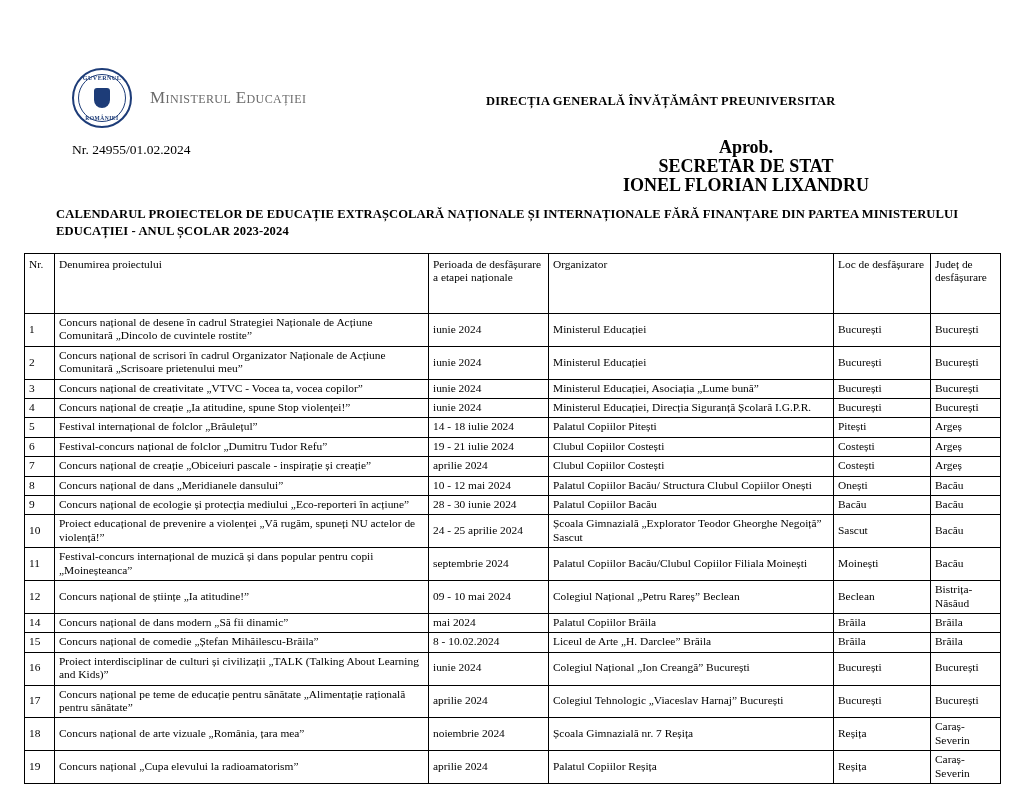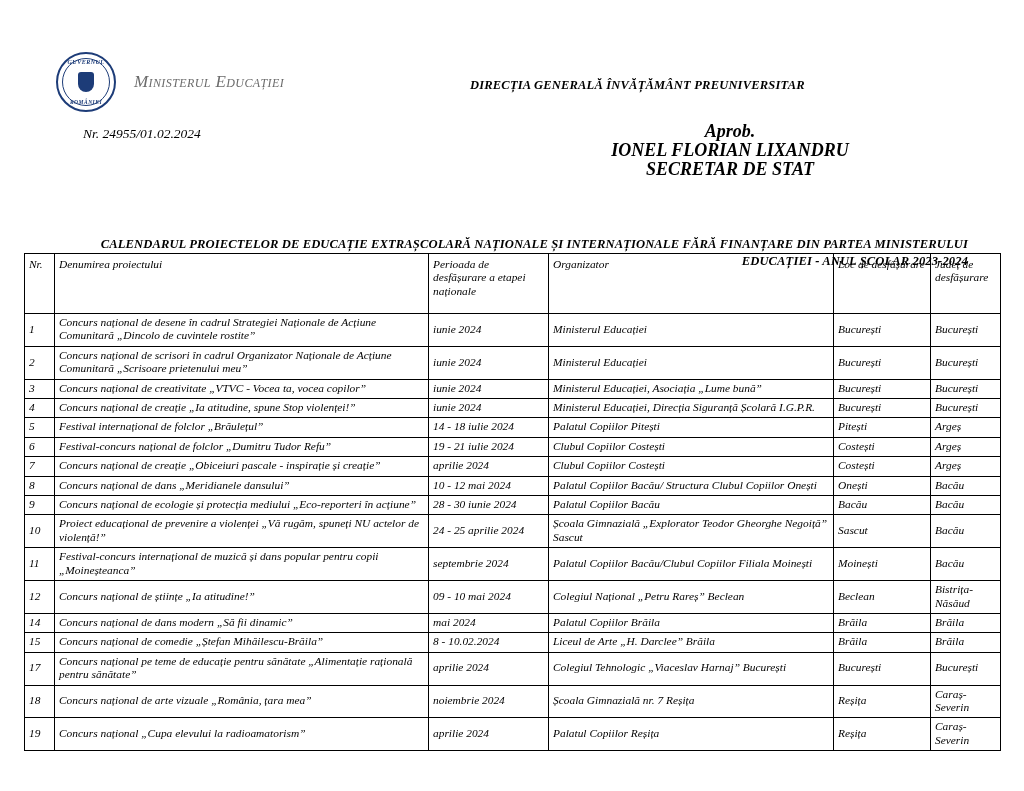--- a/index.html
+++ b/index.html
@@ -12,23 +12,22 @@
     height: 791px;
     font-family: "Liberation Serif", serif;
     color: #000000;
     position: relative;
     overflow: hidden;
   }
   .page {
     position: relative;
     width: 1024px;
     height: 740px;
-    padding: 0;
+    padding: 16px;
     box-sizing: border-box;
-    font-style: italic;
   }
 
   
   .header {
     position: relative;
     height: 120px;
   }
   .logo-block {
     position: absolute;
     left: 56px;
@@ -103,46 +102,44 @@
     text-align: left;
     font-weight: bold;
     font-size: 12.5px;
     letter-spacing: 0.2px;
   }
   .doc-number {
     position: absolute;
     left: 56px;
     top: 126px;
     font-size: 13.5px;
-    margin-left: 27px;
   }
   .approve-block {
     position: absolute;
     left: 470px;
     top: 122px;
     width: 520px;
     text-align: center;
     font-weight: bold;
     font-size: 18px;
     line-height: 19px;
   }
   .approve-block .line1 { font-weight: bold; }
 
   
   .doc-title {
     position: absolute;
     left: 56px;
     top: 206px;
     width: 912px;
-    text-align: right;
+    text-align: left;
     font-weight: bold;
     font-size: 12.6px;
     line-height: 17px;
     letter-spacing: 0.1px;
-    margin-top: 30px;
   }
 
   
   .table-wrap {
     position: absolute;
     left: 24px;
     top: 253px;
     width: 976px;
   }
   table.main {
@@ -188,22 +185,22 @@
       </div>
       <div class="ministry-name">Ministerul Educației</div>
     </div>
 
     <div class="dept-title">DIRECȚIA GENERALĂ ÎNVĂȚĂMÂNT PREUNIVERSITAR</div>
 
     <div class="doc-number">Nr. 24955/01.02.2024</div>
 
     <div class="approve-block">
       <div class="line1">Aprob.</div>
+      <div>SECRETAR DE STAT</div>
       <div>IONEL FLORIAN LIXANDRU</div>
-      <div>SECRETAR DE STAT</div>
     </div>
   </div>
 
   <div class="doc-title">
     <div>CALENDARUL PROIECTELOR DE EDUCAȚIE EXTRAȘCOLARĂ NAȚIONALE ȘI INTERNAȚIONALE FĂRĂ FINANȚARE DIN PARTEA MINISTERULUI</div>
     <div>EDUCAȚIEI - ANUL ȘCOLAR 2023-2024</div>
   </div>
 
   <div class="table-wrap">
     <table class="main">
@@ -332,20 +329,28 @@
           </tr>
           <tr>
             <td class="num-cell">15</td>
             <td>Concurs național de comedie „Ștefan Mihăilescu-Brăila”</td>
             <td>8 - 10.02.2024</td>
             <td>Liceul de Arte „H. Darclee” Brăila</td>
             <td>Brăila</td>
             <td>Brăila</td>
           </tr>
           <tr>
+            <td class="num-cell">16</td>
+            <td>Proiect interdisciplinar de culturi și civilizații „TALK (Talking About Learning and Kids)”</td>
+            <td>iunie 2024</td>
+            <td>Colegiul Național „Ion Creangă” București</td>
+            <td>București</td>
+            <td>București</td>
+          </tr>
+          <tr>
             <td class="num-cell">17</td>
             <td>Concurs național pe teme de educație pentru sănătate „Alimentație rațională pentru sănătate”</td>
             <td>aprilie 2024</td>
             <td>Colegiul Tehnologic „Viaceslav Harnaj” București</td>
             <td>București</td>
             <td>București</td>
           </tr>
           <tr>
             <td class="num-cell">18</td>
             <td>Concurs național de arte vizuale „România, țara mea”</td>

